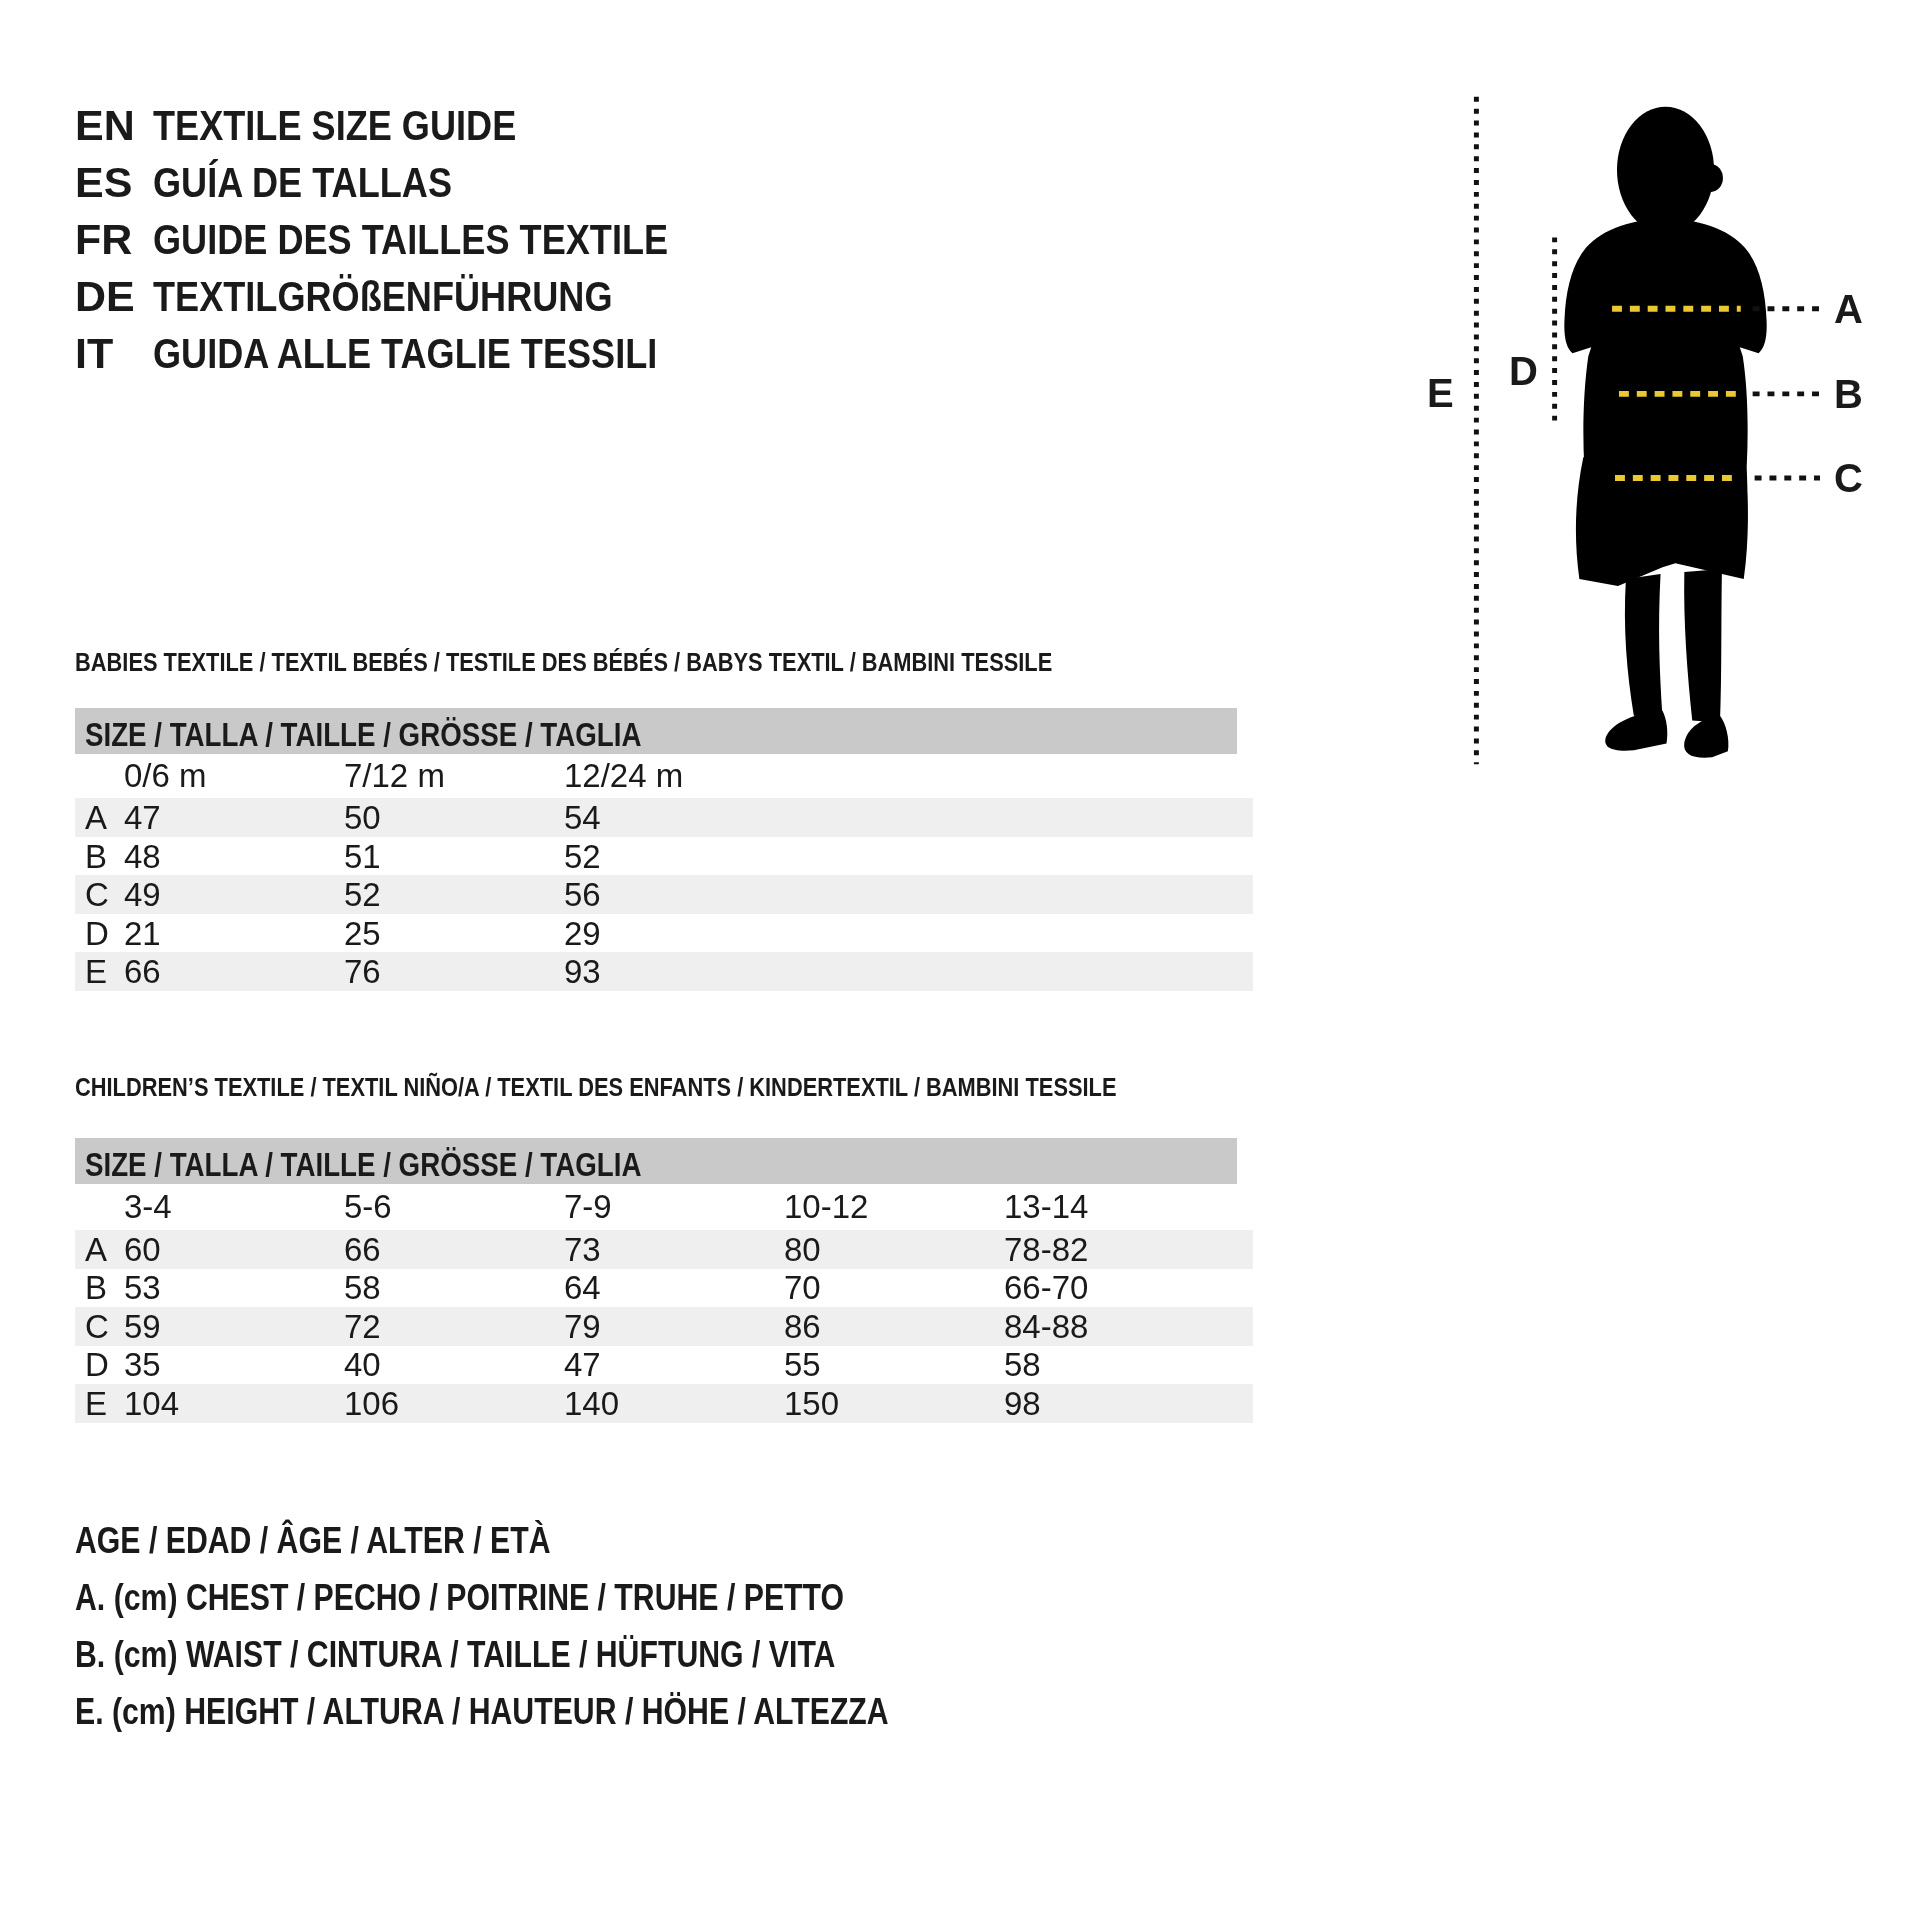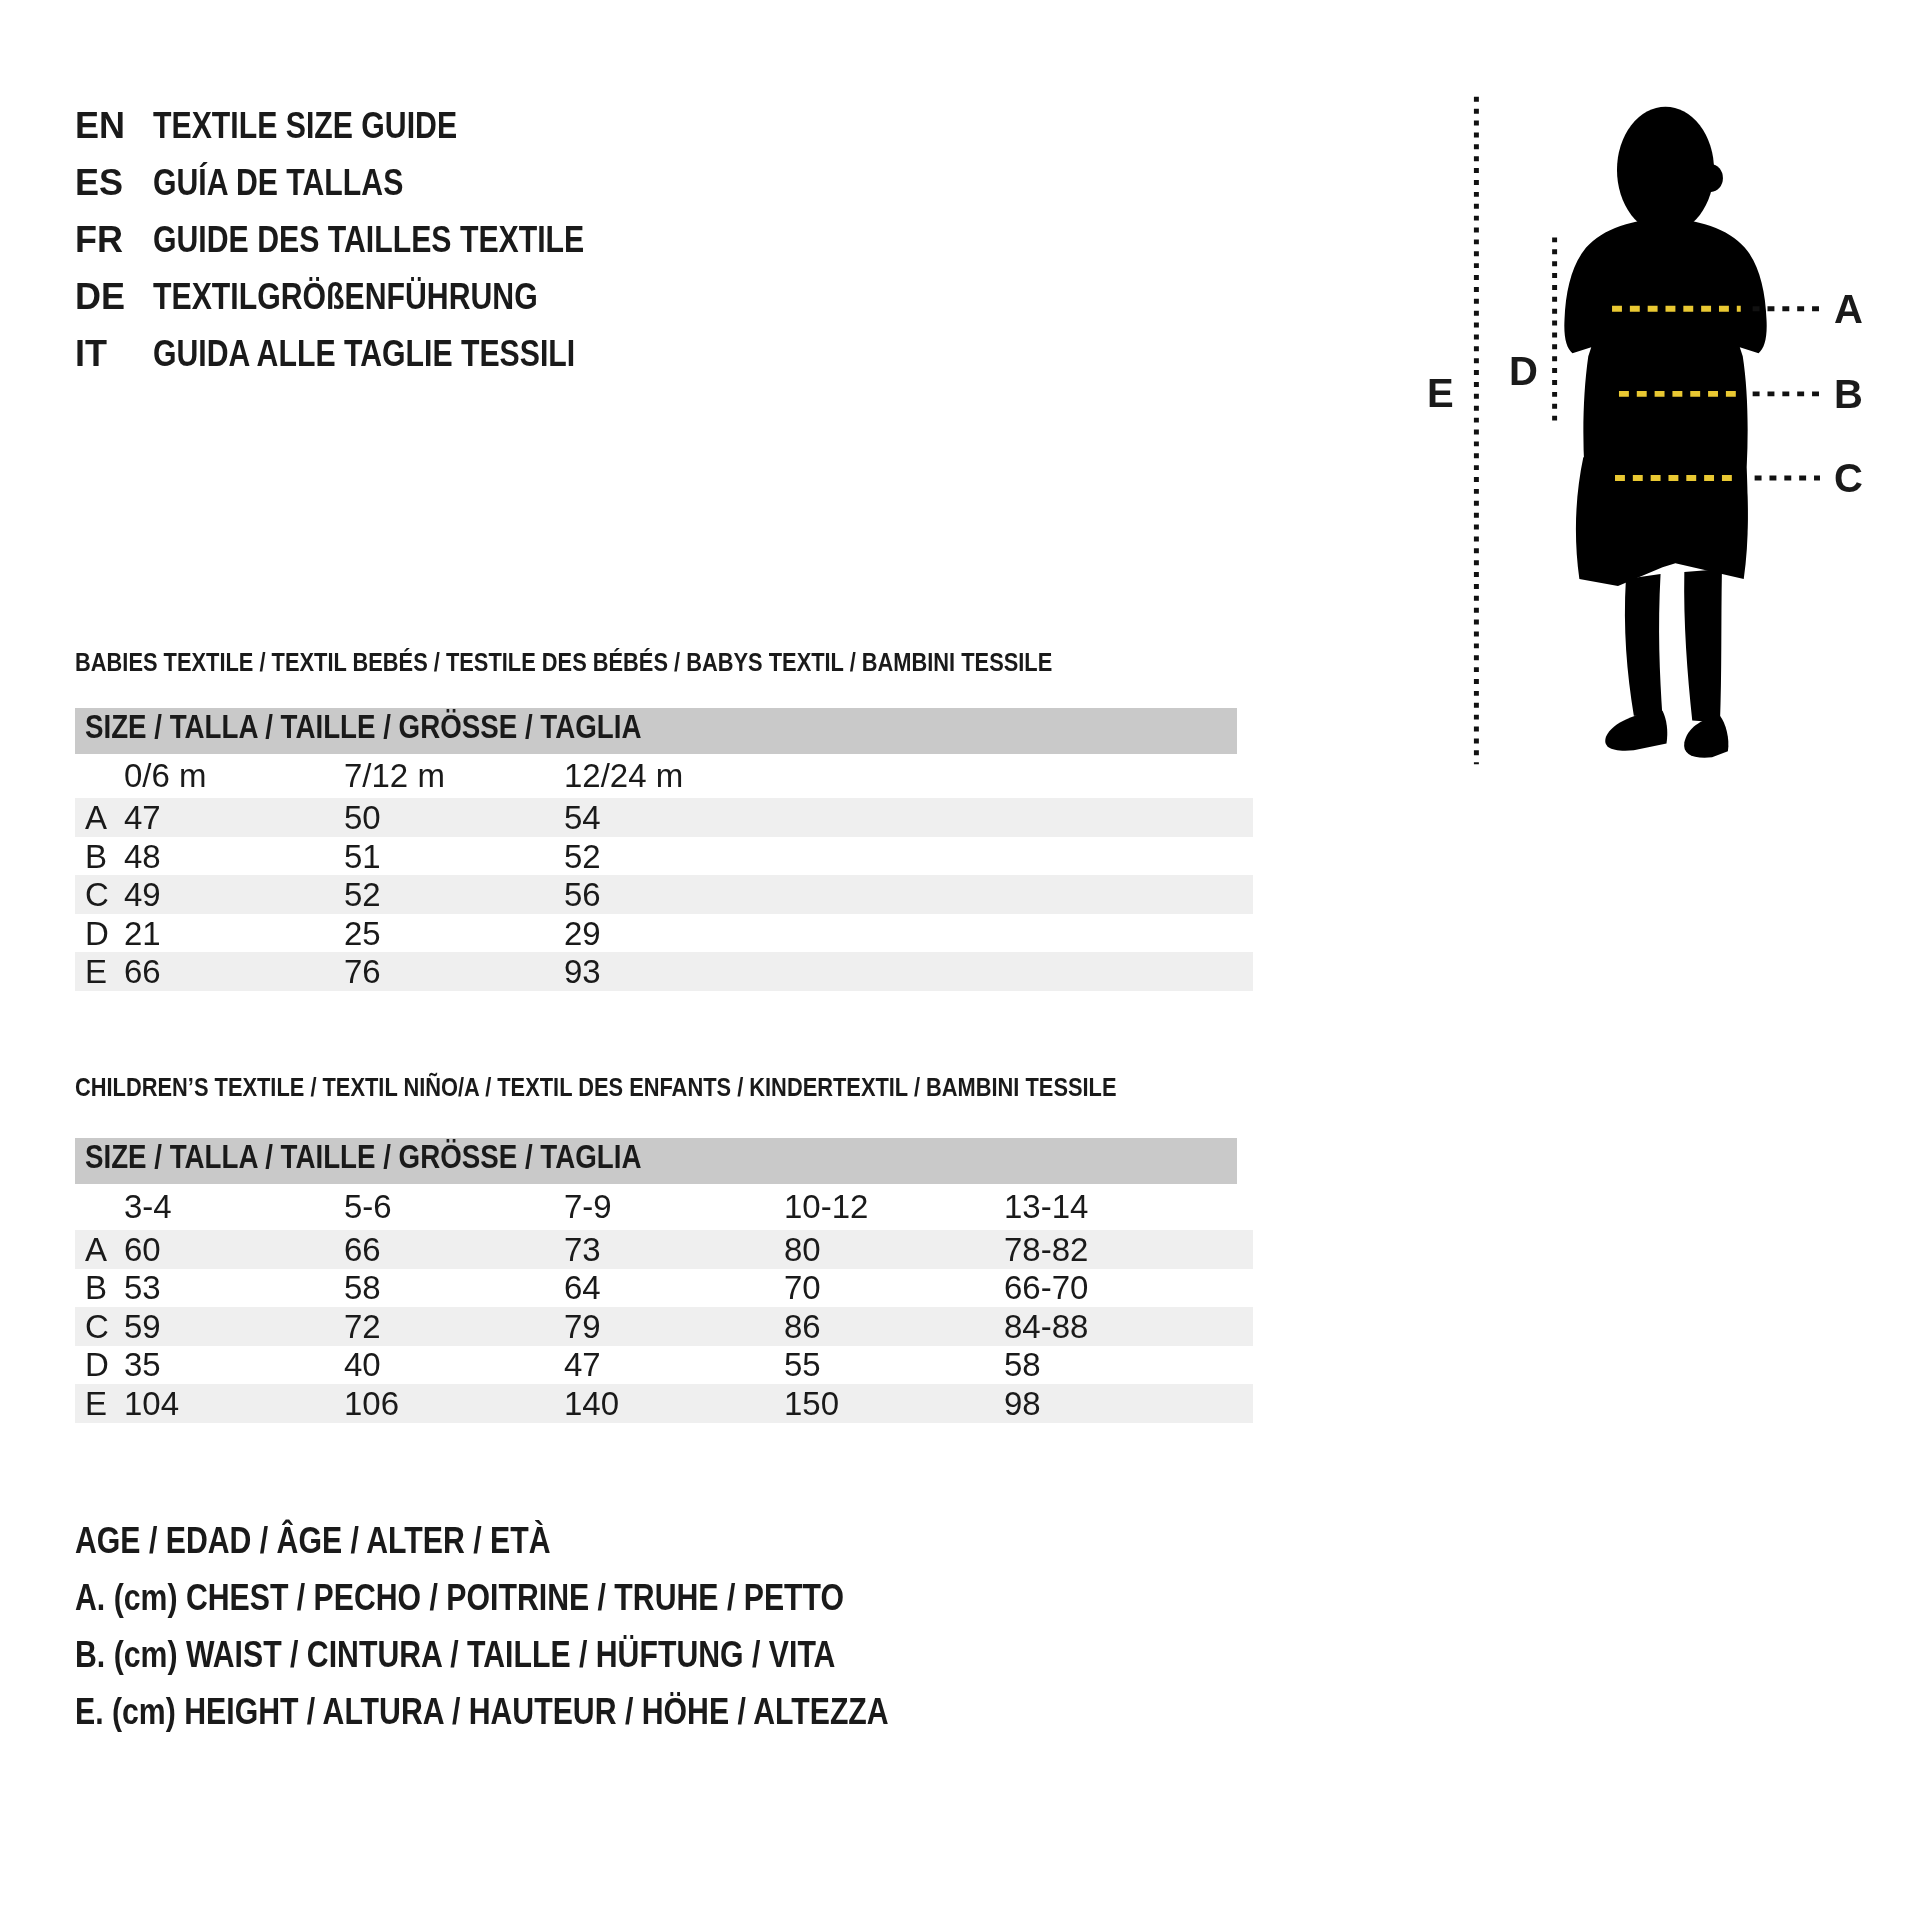--- a/index.html
+++ b/index.html
@@ -3,26 +3,26 @@
 <meta charset="utf-8">
 <style>
   html,body{margin:0;padding:0;}
   body{
     width:1927px;height:1927px;background:#ffffff;position:relative;overflow:hidden;
     font-family:"Liberation Sans","DejaVu Sans",sans-serif;color:#1a1a1a;
   }
   .abs{position:absolute;}
   .cond{display:inline-block;transform:scaleX(0.84);transform-origin:0 50%;white-space:nowrap;}
   
-  .hrow{display:flex;height:57px;align-items:center;font-size:36px;font-weight:bold;}
+  .hrow{display:flex;height:57px;align-items:center;font-size:43px;font-weight:bold;}
   .hcode{width:78px;flex:none;}
   
   .stitle{font-size:26px;font-weight:bold;line-height:44px;white-space:nowrap;}
   
-  .size-bar{background:#c9c9c9;height:46px;display:flex;align-items:flex-start;
+  .size-bar{background:#c9c9c9;height:46px;display:flex;align-items:flex-end;
     padding-left:10px;box-sizing:border-box;font-size:33px;font-weight:bold;}
   
   .trow{display:flex;align-items:center;font-size:33px;height:39px;}
   .trow.head{height:45px;}
   .trow.shade{background:#efefef;}
   .tlabel{width:49px;padding-left:10px;box-sizing:border-box;flex:none;}
   .tcell{width:220px;flex:none;}
   
   .legend-line{height:57px;line-height:57px;font-size:36px;font-weight:bold;}
   

